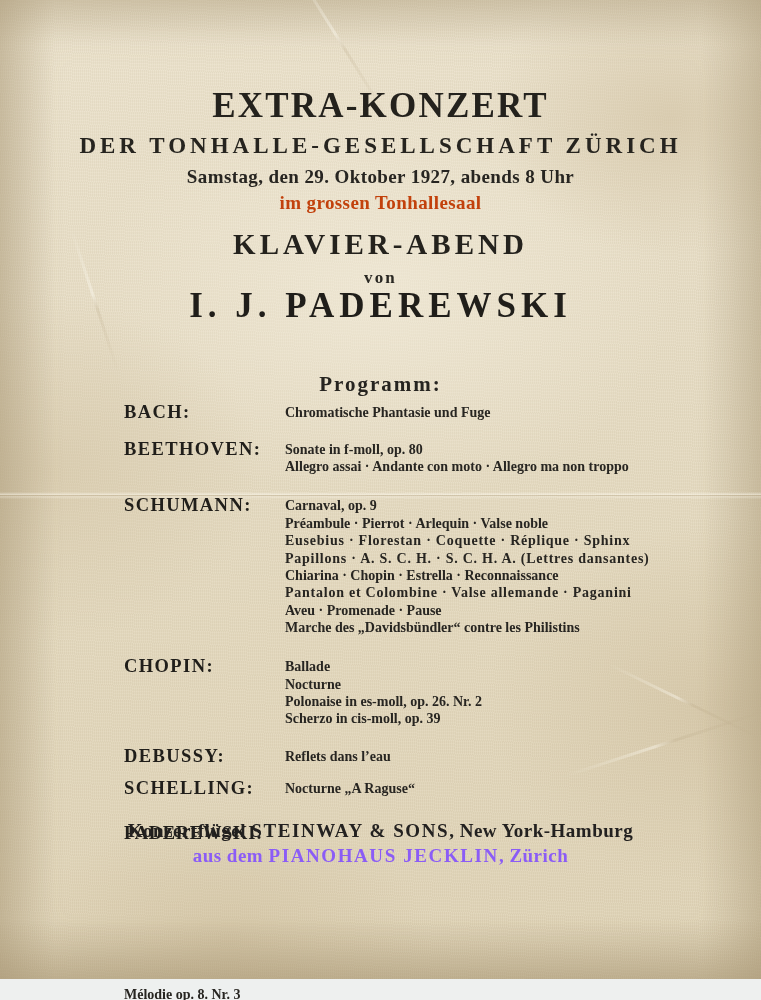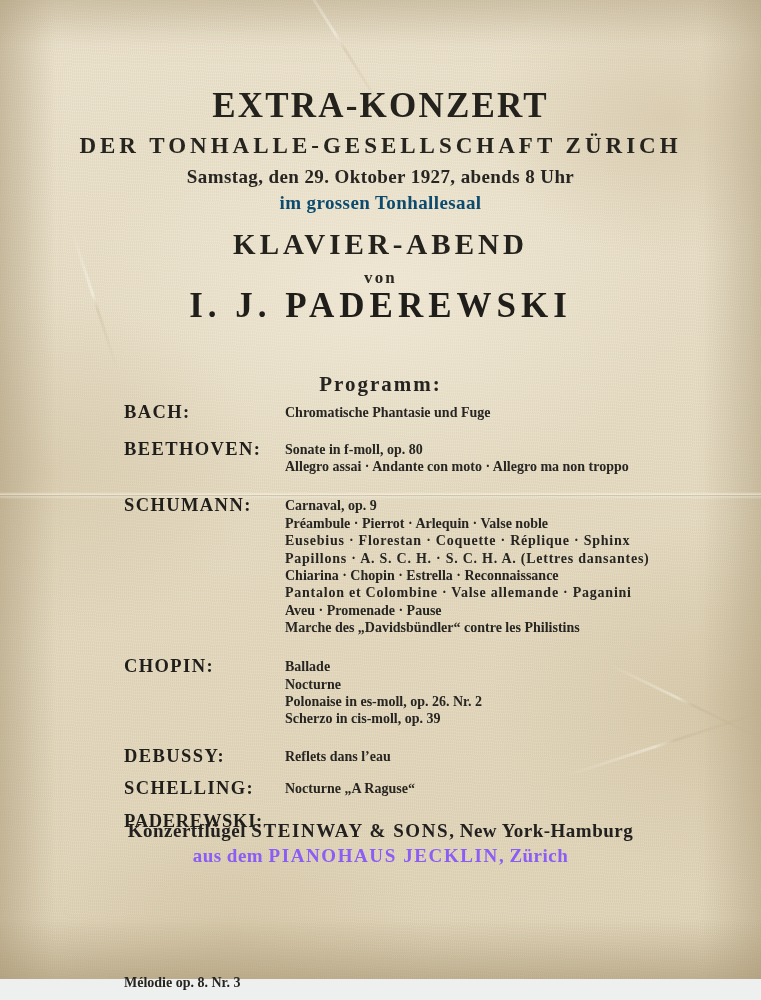--- a/index.html
+++ b/index.html
@@ -110,21 +110,21 @@
     letter-spacing: 0.4px;
     color: #272521;
   }
   .t-venue {
     position: absolute;
     left: 0; right: 0;
     top: 192px;
     font-size: 19px;
     font-weight: bold;
     letter-spacing: 0.4px;
-    color: #0c4a6e;
+    color: #c2410c;
   }
   .t-kind {
     position: absolute;
     left: 0; right: 0;
     top: 228px;
     font-size: 29px;
     font-weight: bold;
     letter-spacing: 4.0px;
     color: #24221d;
   }
@@ -194,21 +194,21 @@
   .pworks .w.spread {
     letter-spacing: 0.75px;
   }
 
   
   .prow.r-bach     { margin-bottom: 16px; }
   .prow.r-beeth    { margin-bottom: 20px; }
   .prow.r-schum    { margin-bottom: 20px; }
   .prow.r-chopin   { margin-bottom: 18px; }
   .prow.r-debussy  { margin-bottom: 12px; }
-  .prow.r-schell   { margin-bottom: 12px; }
+  .prow.r-schell   { margin-bottom: 24px; }
   .prow.r-pad      { margin-bottom: 8px; flex-direction: column; }
   .prow.r-liszt    { margin-bottom: 0; }
 
   
   .f-line1 {
     position: absolute;
     left: 0; right: 0;
     top: 820px;
     font-size: 19px;
     font-weight: bold;

